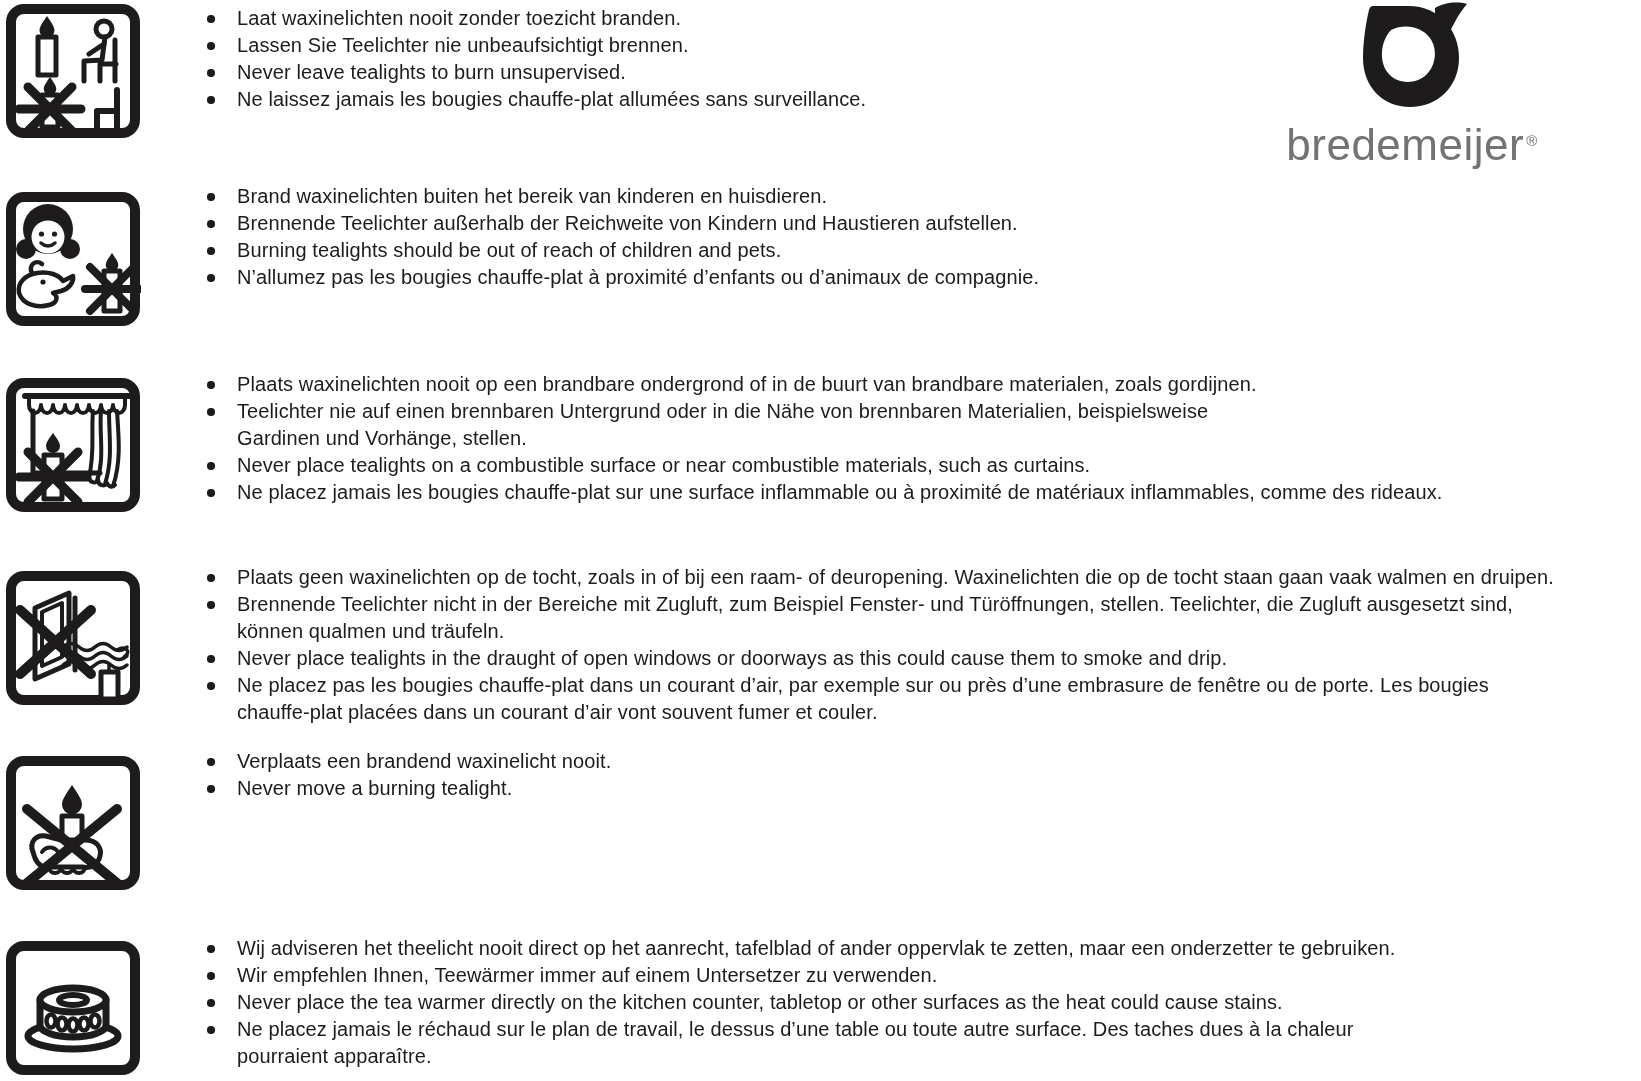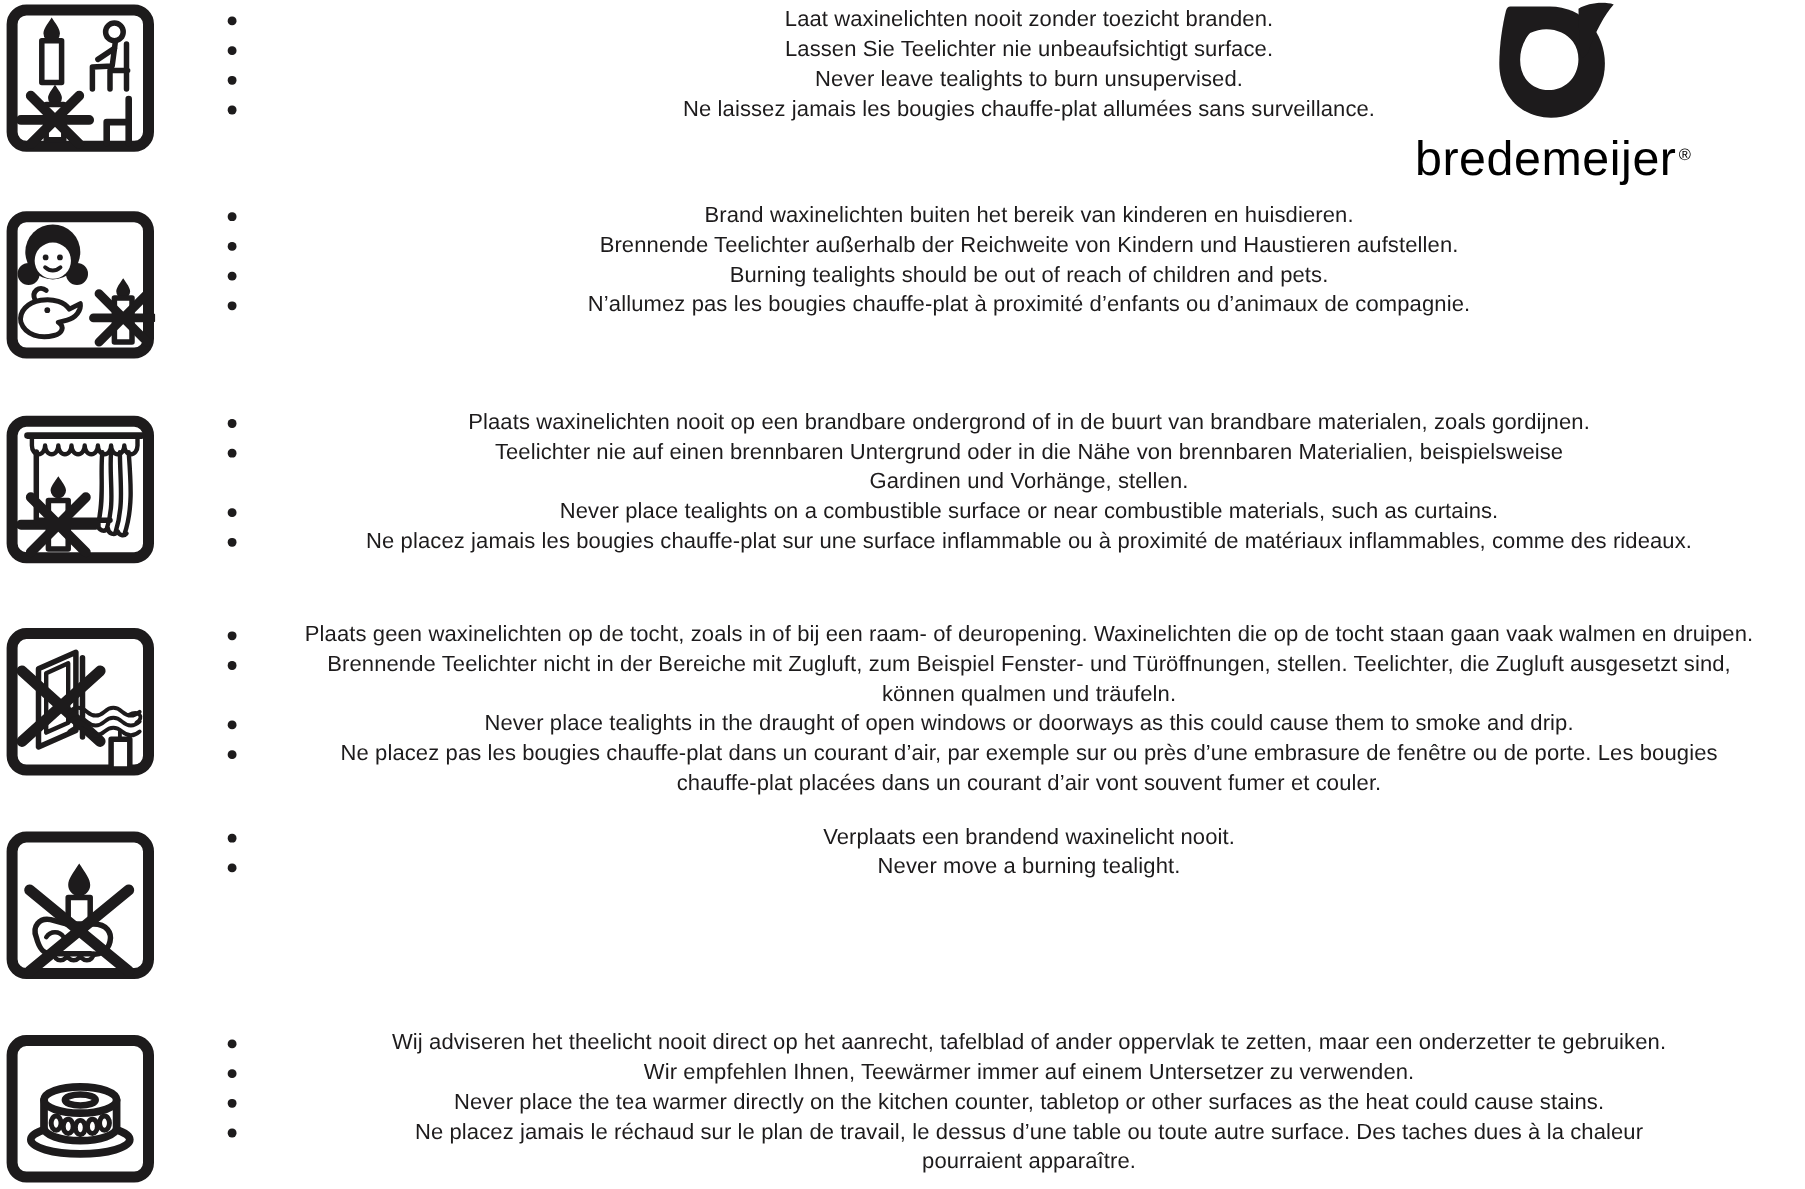--- a/index.html
+++ b/index.html
@@ -15,36 +15,35 @@
   .bullets{
     position:absolute;left:204px;width:1430px;
     margin:0;padding:0;list-style:none;
     font-size:20px;line-height:27px;
   }
   .bullets li{
     position:relative;
     padding-left:33px;
     white-space:pre-line;
     letter-spacing:0.1px;
-    text-align:center;
   }
   .bullets li::before{
     content:"";
     position:absolute;left:3px;top:10px;
     width:7.5px;height:7.5px;border-radius:50%;
     background:#1d1b1c;
   }
   .logo{position:absolute;top:2px;left:1262px;width:300px;text-align:center;}
   .logo-glyph{display:block;margin:0 auto;}
   .logo-text{
     margin-top:2px;
     font-size:44px;
     font-weight:400;
     letter-spacing:0.5px;
-    color:#000000;
+    color:#737373;
     white-space:nowrap;
   }
   .logo-text .reg{
     font-size:15px;
     vertical-align:14px;
     margin-left:2px;
   }
   svg .ink{stroke:#1d1b1c;fill:none;stroke-linecap:round;stroke-linejoin:round;}
   svg .fill{fill:#1d1b1c;stroke:none;}
   svg .wfill{fill:#ffffff;}
@@ -66,21 +65,21 @@
     <path class="ink" stroke-width="5" d="M110,37 L110,78 M95,61 L111,61 M95,61 L95,78"></path>
 
     <path class="fill" d="M45,74 C48.4,79 51.3,82.8 51.3,86 A6.3,6.3 0 1 1 38.7,86 C38.7,82.8 41.6,79 45,74 Z"></path>
     <rect x="37" y="92" width="16" height="32" class="ink wfill" stroke-width="5"></rect>
     <path class="ink" stroke-width="9" d="M23,84 L67,128 M23,128 L67,84 M14,106 L76,106"></path>
 
     <path class="ink" stroke-width="6" d="M112,87 L112,127 M92,108 L112,108 M92,108 L92,127"></path>
   </svg>
   <ul class="bullets" style="top:5px">
     <li>Laat waxinelichten nooit zonder toezicht branden.</li>
-    <li>Lassen Sie Teelichter nie unbeaufsichtigt surface.</li>
+    <li>Lassen Sie Teelichter nie unbeaufsichtigt brennen.</li>
     <li>Never leave tealights to burn unsupervised.</li>
     <li>Ne laissez jamais les bougies chauffe-plat allumées sans surveillance.</li>
   </ul>
 
   <div class="logo">
     <svg class="logo-glyph" width="142" height="116" viewBox="0 0 142 116">
       <path class="fill" d="M32,4 L68,4 C98,4 118,28 118,56 C118,85 96,105 69,105 C42,105 22,85 22,56 C22,39 25,20 28,8 C29,5 30,4 32,4 Z"></path>
       <path class="wfill" d="M50,28 C64,21 81,25 89,36 C97,47 95,64 85,73 C74,83 56,82 47,71 C38,60 39,40 50,28 Z"></path>
       <path class="fill" d="M94,6 C102,1 116,-1 126,2 C118,11 109,27 103,45 C100,51 96,52 95,46 C95,32 94,17 94,6 Z"></path>
     </svg>

